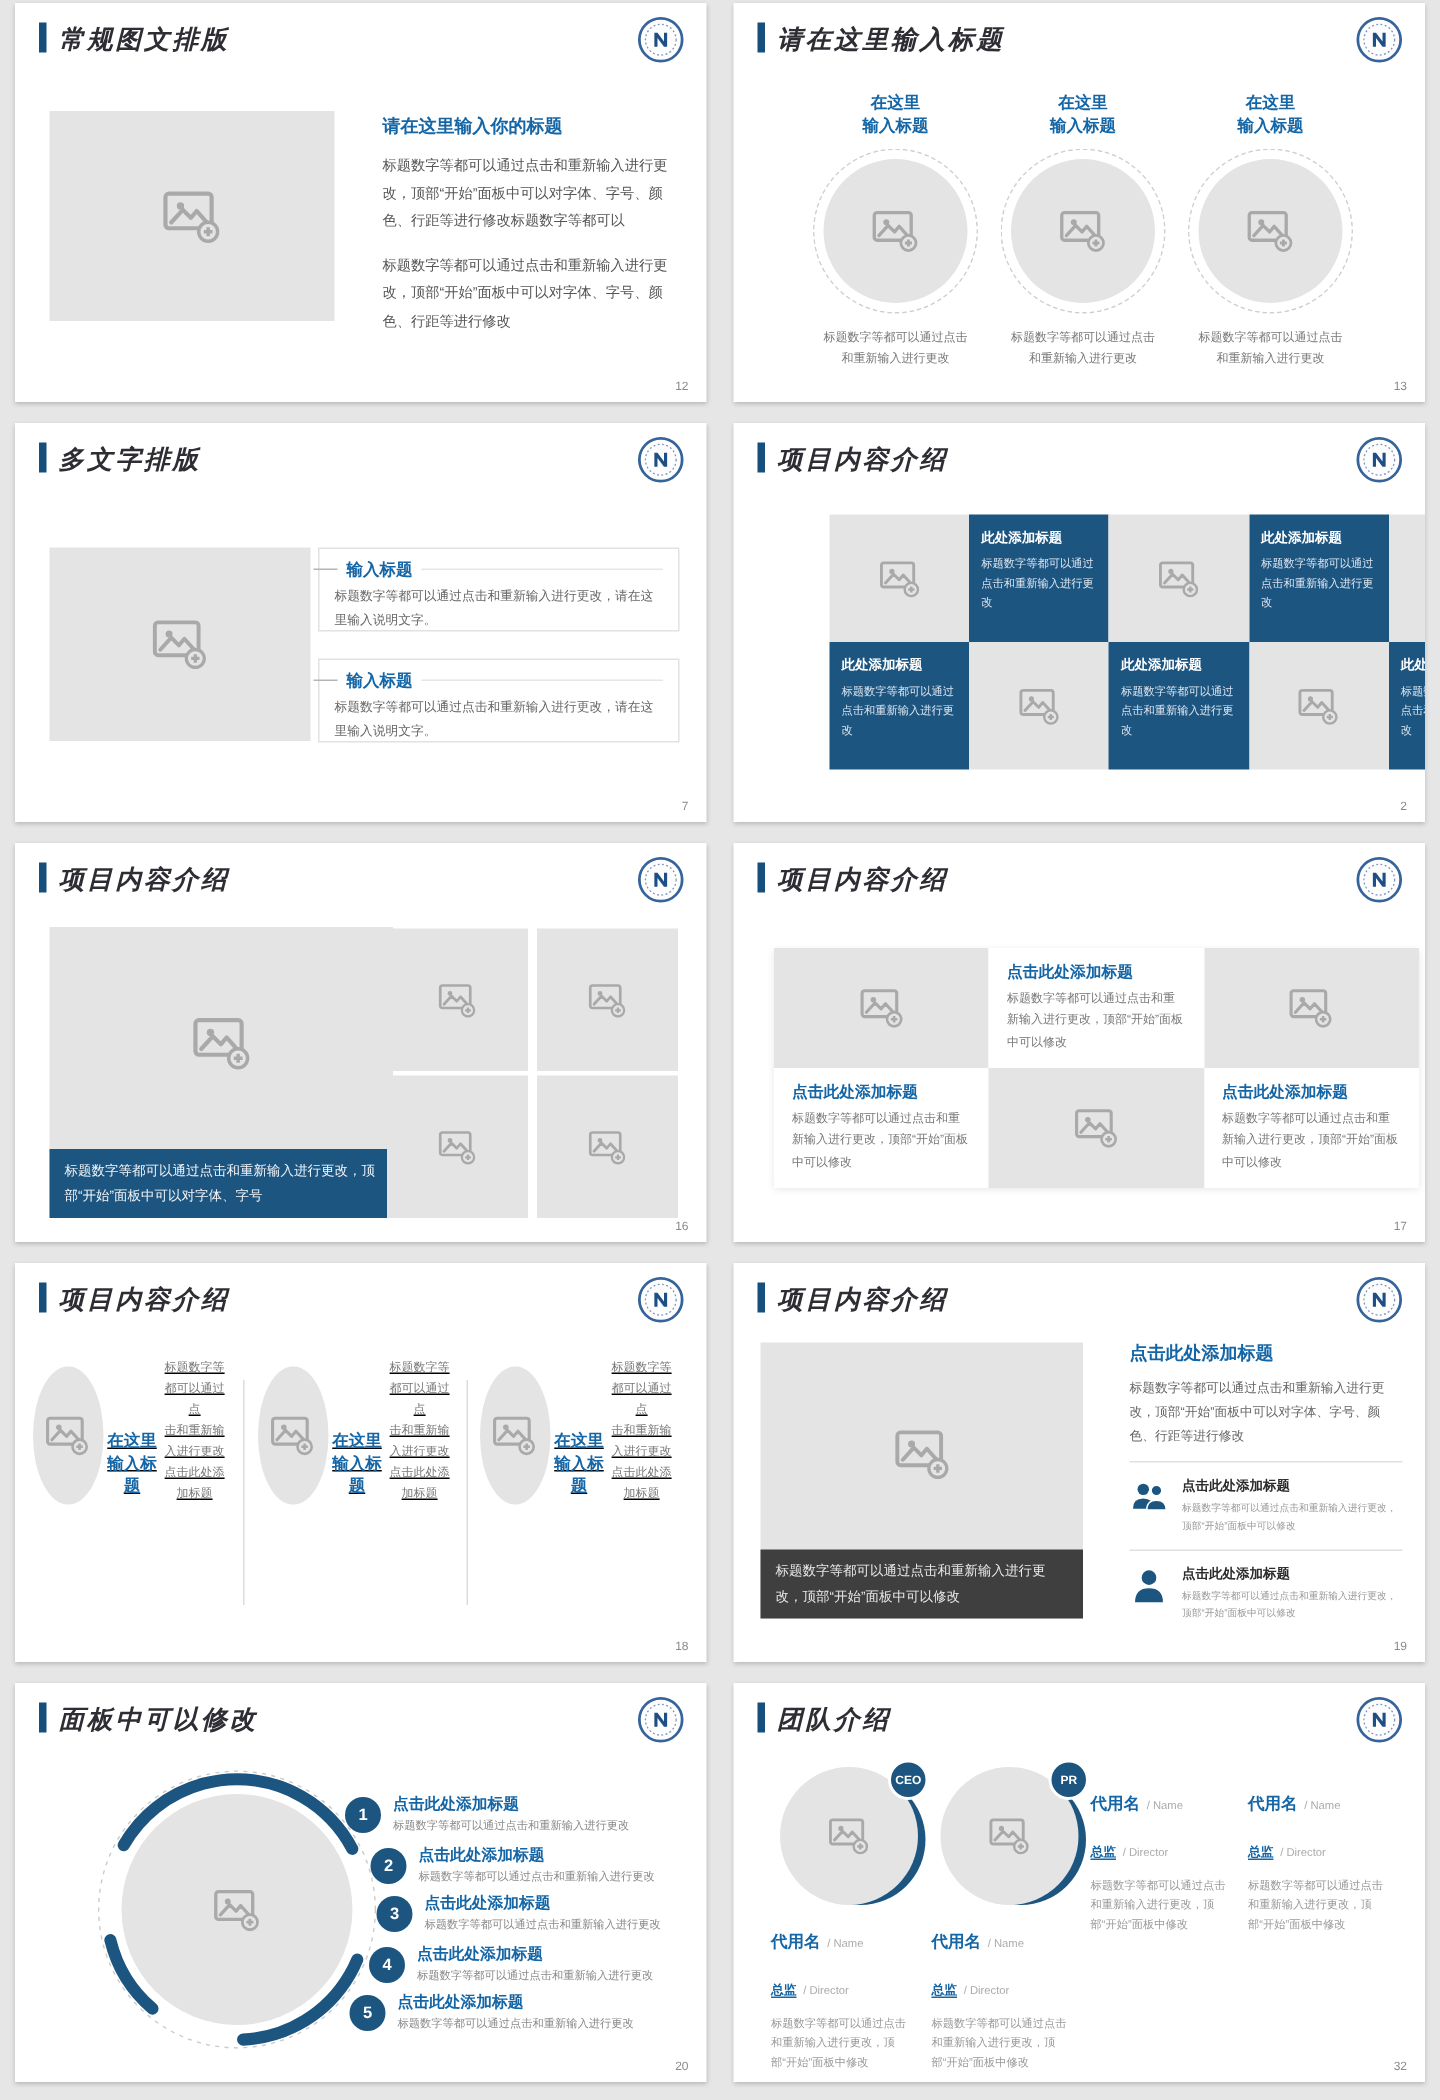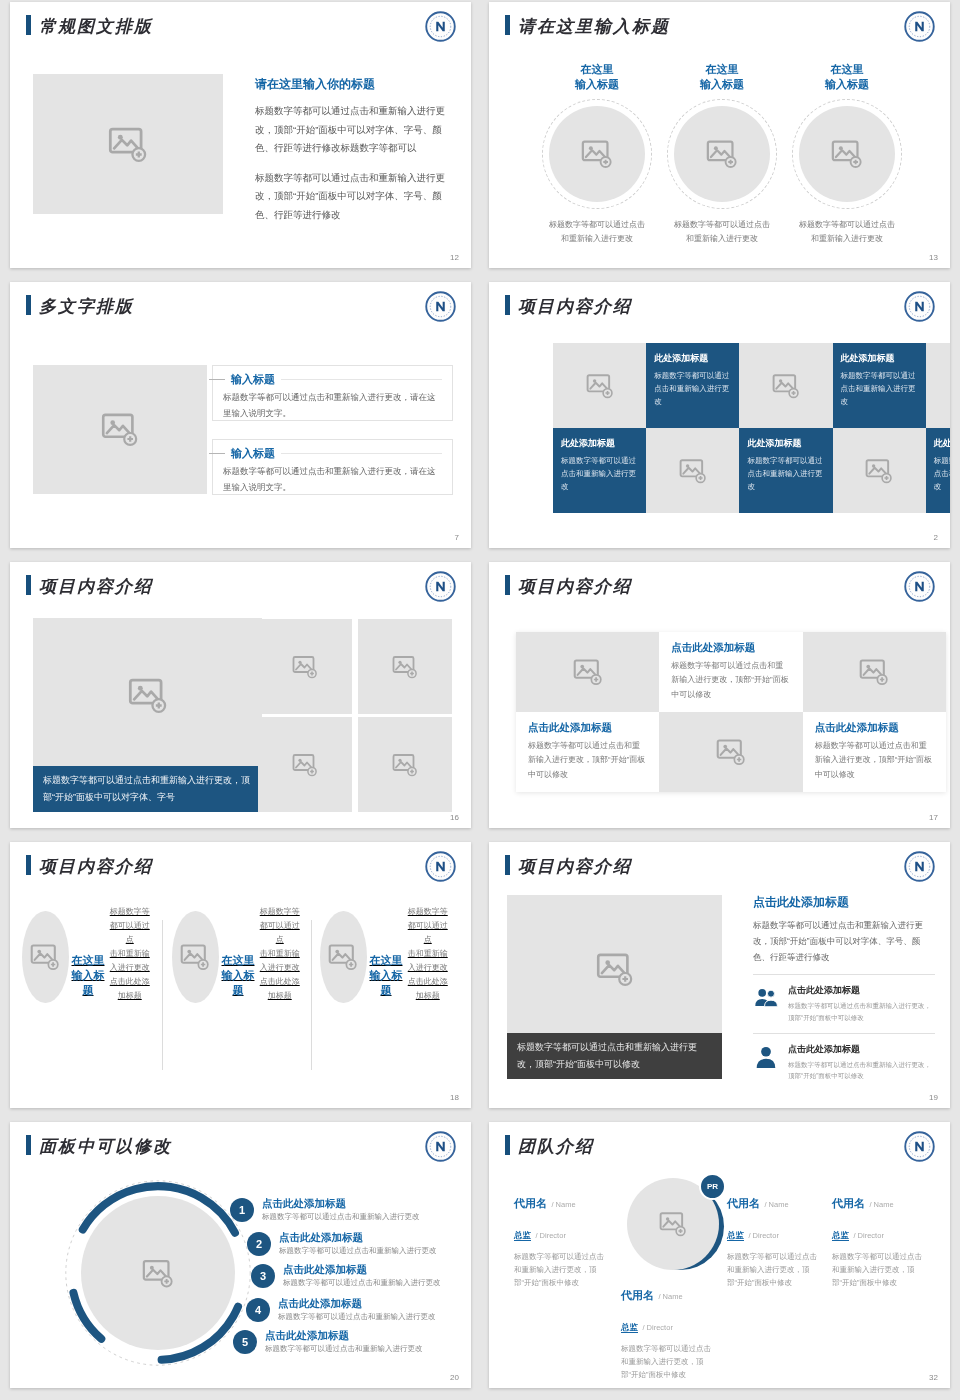--- a/index.html
+++ b/index.html
@@ -517,20 +517,29 @@
   <div class="slide">
     <div class="shead">
       <span class="tbar"></span>
       <span class="stitle">团队介绍</span>
     </div>
     <svg class="logo">
         <use href="#logoseal"></use>
       </svg>
 
     <div class="member" style="left:25px">
+      <div class="mgraph">
+        <div class="mcresc"></div>
+        <div class="mcircle imgbox">
+            <svg class="ph" width="28" height="26">
+              <use href="#imgph"></use>
+            </svg>
+          </div>
+        <div class="mbadge">CEO</div>
+      </div>
       <div class="mname"><span class="mn-zh">代用名</span> <span class="mn-en">/ Name</span></div>
       <div class="mrole"><span class="mr-zh">总监</span> <span class="mr-en">/ Director</span></div>
       <div class="mbody">标题数字等都可以通过点击和重新输入进行更改，顶部“开始”面板中修改</div>
     </div>
 
     <div class="member" style="left:132px">
       <div class="mgraph">
         <div class="mcresc"></div>
         <div class="mcircle imgbox">
             <svg class="ph" width="28" height="26">

